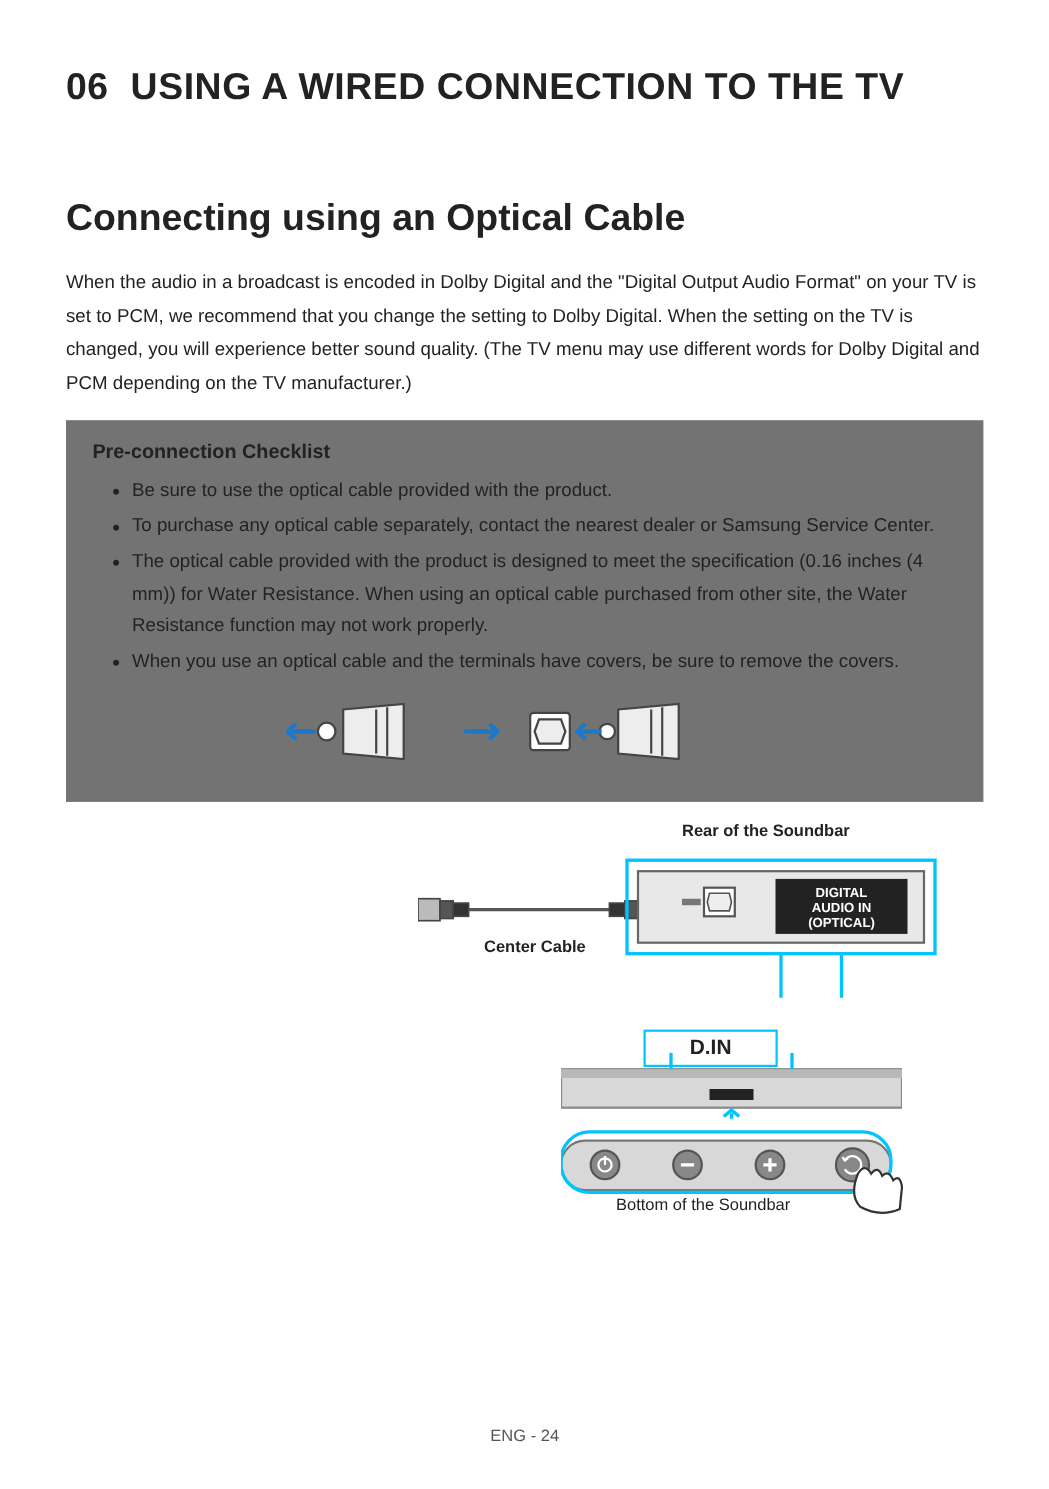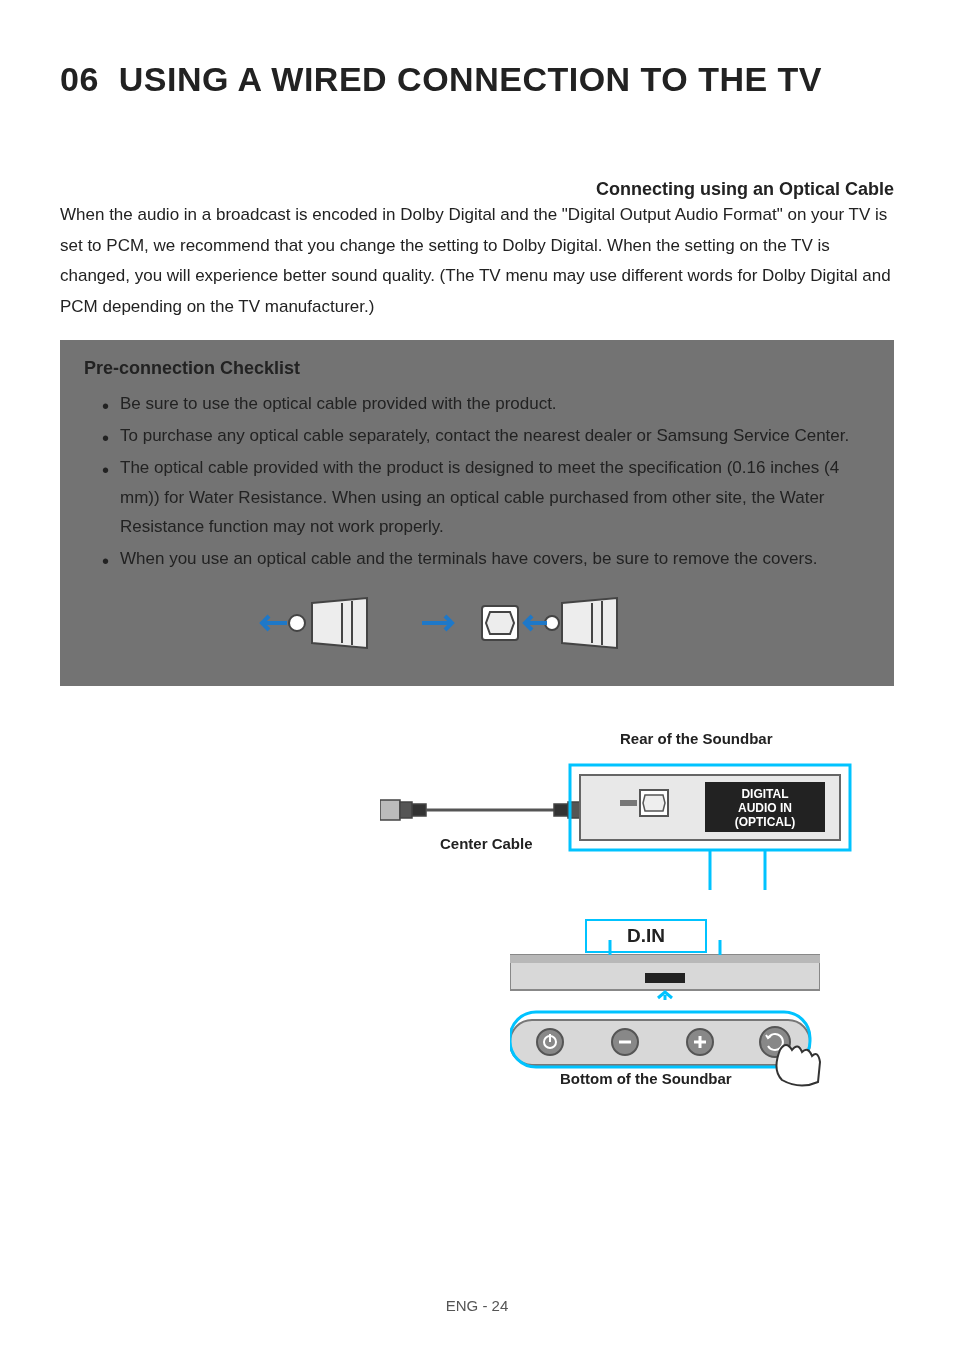--- a/index.html
+++ b/index.html
@@ -12,23 +12,23 @@
     position: relative;
     padding: 60px 60px 40px 60px;
   }
   .chapter-title {
     font-size: 34px;
     font-weight: 700;
     letter-spacing: 0.5px;
     margin-bottom: 80px;
   }
   .section-title {
-    font-size: 18px;
-    font-weight: 700;
-    text-align: right;
+    font-size: 34px;
+    font-weight: 700;
+    margin-bottom: 24px;
   }
   .intro {
     font-size: 17px;
     line-height: 1.8;
     margin-bottom: 18px;
   }
   .checklist-box {
     background: #737373;
     padding: 18px 24px 24px 24px;
   }
@@ -54,38 +54,38 @@
     left: 0;
     top: 0;
     font-size: 20px;
   }
   .cover-diagram {
     text-align: center;
     margin-top: 14px;
   }
   .cover-diagram svg { display: inline-block; }
   .conn-diagram {
-    margin-top: 44px;
+    margin-top: 18px;
     position: relative;
     height: 380px;
   }
   .rear-label {
     font-size: 15px;
     font-weight: 700;
     position: absolute;
     top: 0;
     left: 560px;
   }
   .tv-area { position: absolute; top: 50px; left: 35px; }
   .rear-area { position: absolute; top: 30px; left: 505px; }
   .soundbar-area { position: absolute; top: 210px; left: 450px; }
   .controls-area { position: absolute; top: 280px; left: 450px; }
   .bottom-label {
     font-size: 15px;
-    font-weight: 700;
+    font-weight: 400;
     position: absolute;
     top: 340px;
     left: 500px;
   }
   .optical-cable-label {
     font-size: 15px;
     font-weight: 700;
     position: absolute;
     top: 105px;
     left: 380px;

